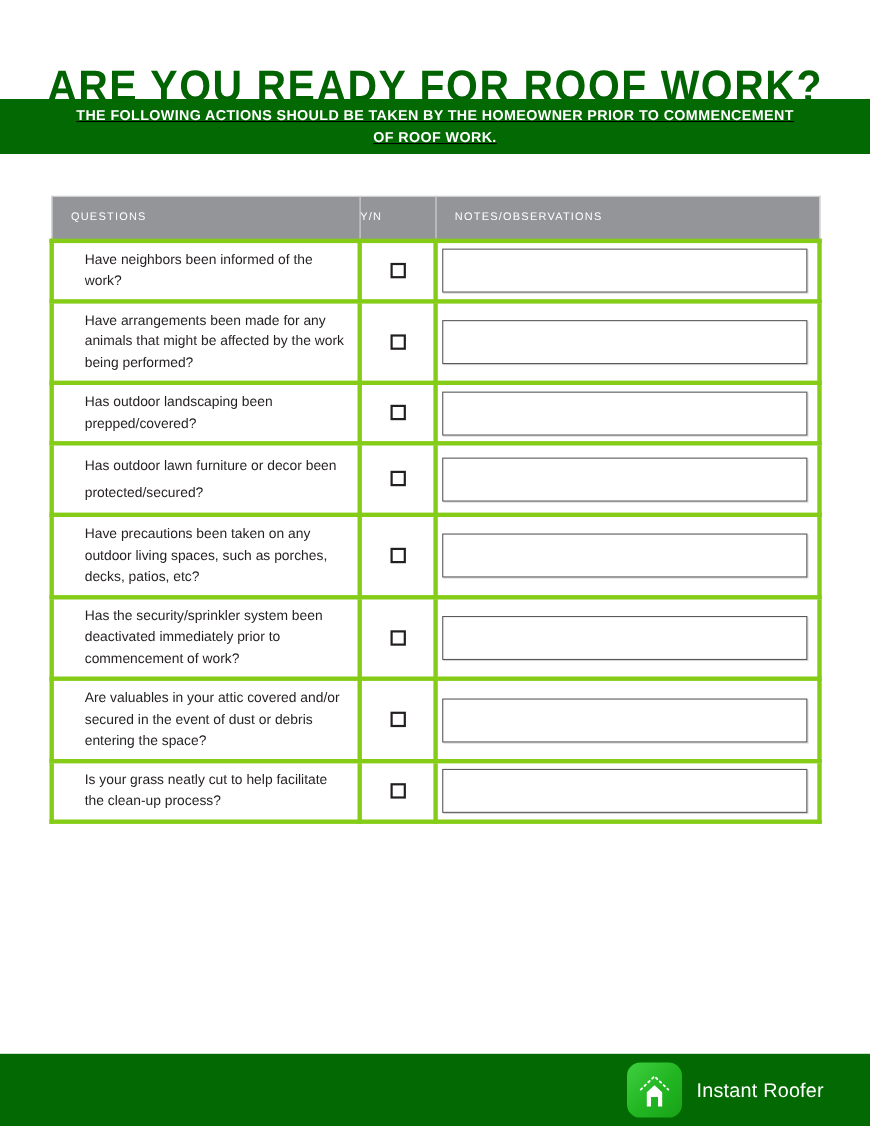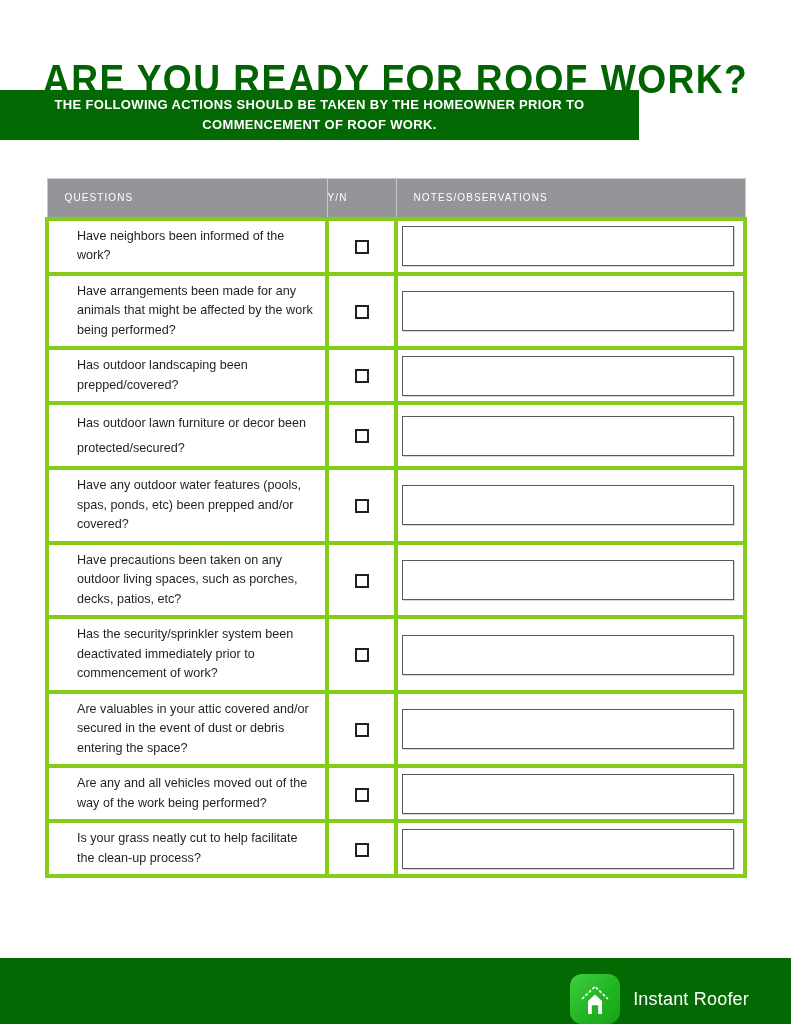--- a/index.html
+++ b/index.html
@@ -31,26 +31,27 @@
     transform: scaleX(0.93);
     transform-origin: center center;
     line-height: 1.1;
   }
 
   
   .subtitle-banner {
     position: absolute;
     top: 90px;
     left: 0;
-    width: 639px;
+    width: 791px;
     height: 50px;
     background: #036A03;
     display: flex;
     align-items: center;
     justify-content: center;
+    text-decoration: underline;
   }
   .subtitle-text {
     color: #ffffff;
     font-family: "Liberation Sans Narrow", "Liberation Sans", sans-serif;
     font-size: 13px;
     font-weight: bold;
     letter-spacing: 0.35px;
     text-align: center;
     line-height: 1.55;
     width: 660px;
@@ -130,21 +131,21 @@
 
   
   .footer-bar {
     position: absolute;
     left: 0;
     bottom: 0;
     width: 791px;
     height: 66px;
     background: #036A03;
     display: flex;
-    align-items: flex-end;
+    align-items: center;
     justify-content: flex-end;
     padding-right: 42px;
     box-sizing: border-box;
   }
   .brand {
     display: flex;
     align-items: center;
     gap: 13px;
   }
   .brand-logo {
@@ -207,49 +208,35 @@
         </td>
       </tr>
       <tr>
         <td class="cell-question spaced">Has outdoor lawn furniture or decor been protected/secured?</td>
         <td class="cell-yn"><span class="checkbox"></span></td>
         <td class="cell-notes">
           <div class="note-box"></div>
         </td>
       </tr>
       <tr>
-        <td class="cell-question">Have any outdoor water features (pools, spas, ponds, etc) been prepped and/or covered?</td>
-        <td class="cell-yn"><span class="checkbox"></span></td>
-        <td class="cell-notes">
-          <div class="note-box"></div>
-        </td>
-      </tr>
-      <tr>
         <td class="cell-question">Have precautions been taken on any outdoor living spaces, such as porches, decks, patios, etc?</td>
         <td class="cell-yn"><span class="checkbox"></span></td>
         <td class="cell-notes">
           <div class="note-box"></div>
         </td>
       </tr>
       <tr>
         <td class="cell-question">Has the security/sprinkler system been deactivated immediately prior to commencement of work?</td>
         <td class="cell-yn"><span class="checkbox"></span></td>
         <td class="cell-notes">
           <div class="note-box"></div>
         </td>
       </tr>
       <tr>
         <td class="cell-question">Are valuables in your attic covered and/or secured in the event of dust or debris entering the space?</td>
-        <td class="cell-yn"><span class="checkbox"></span></td>
-        <td class="cell-notes">
-          <div class="note-box"></div>
-        </td>
-      </tr>
-      <tr>
-        <td class="cell-question">Are any and all vehicles moved out of the way of the work being performed?</td>
         <td class="cell-yn"><span class="checkbox"></span></td>
         <td class="cell-notes">
           <div class="note-box"></div>
         </td>
       </tr>
       <tr>
         <td class="cell-question">Is your grass neatly cut to help facilitate the clean-up process?</td>
         <td class="cell-yn"><span class="checkbox"></span></td>
         <td class="cell-notes">
           <div class="note-box"></div>

